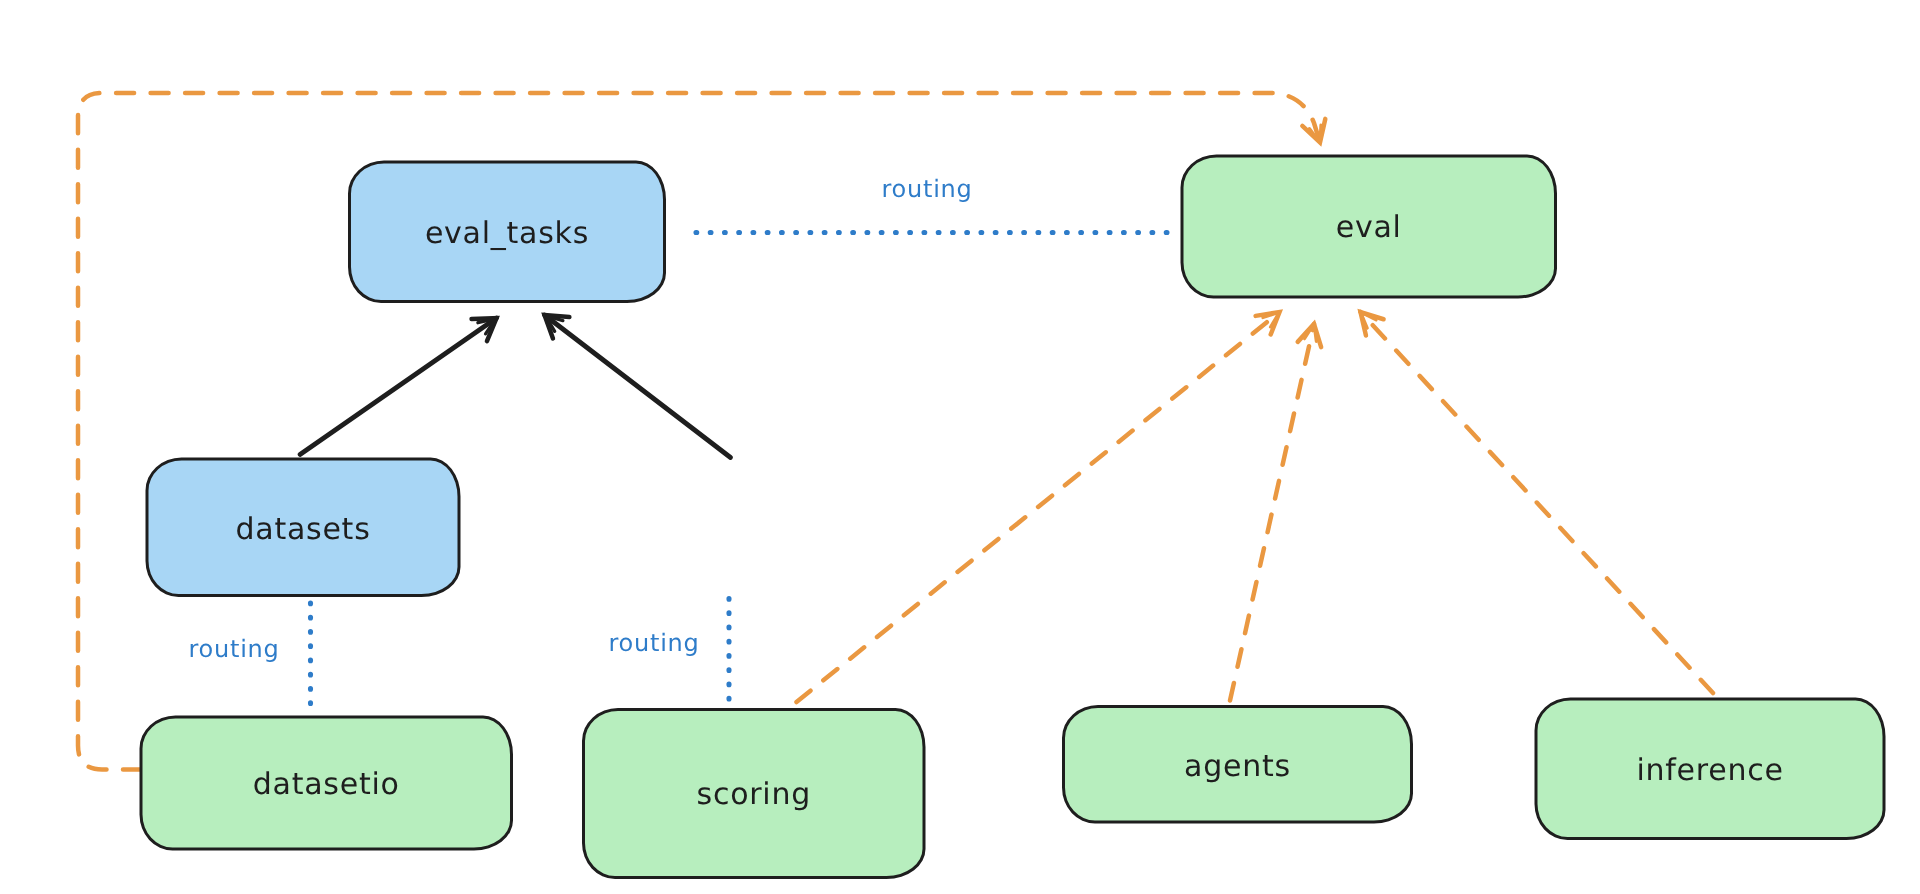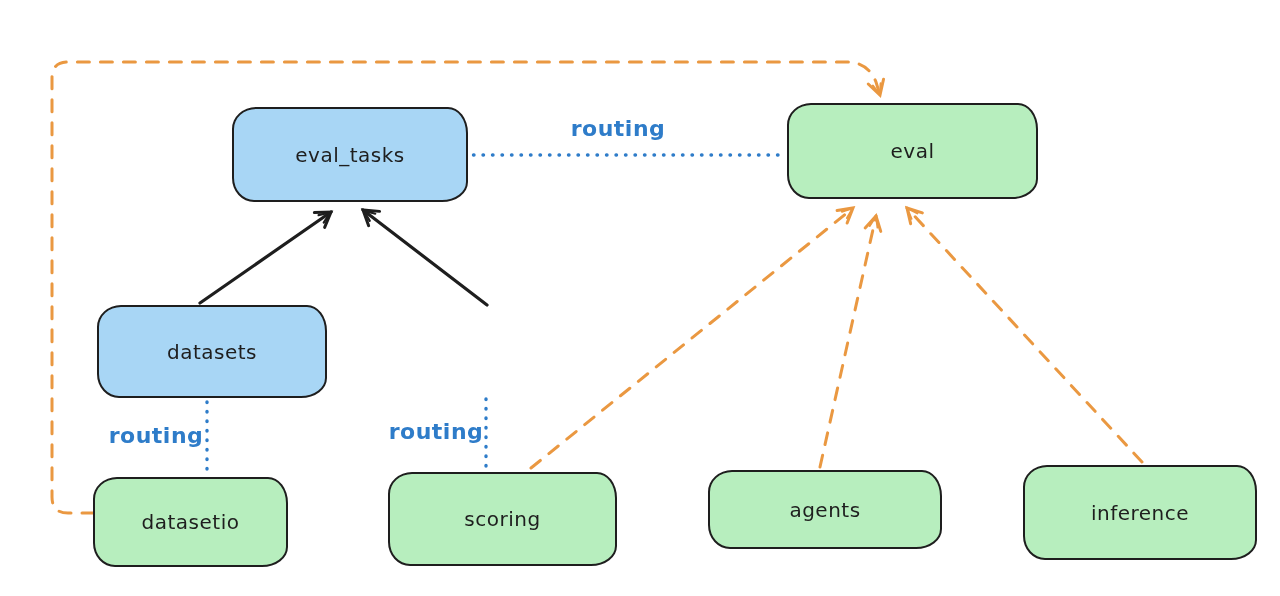--- a/index.html
+++ b/index.html
@@ -23,21 +23,21 @@
     display:flex;align-items:center;justify-content:center;
     border:2.6px solid var(--stroke);
     border-radius:24px 20px 26px 22px / 22px 26px 20px 24px;
     font-size:20px;color:var(--stroke);
     letter-spacing:0.5px;
   }
   .node.blue{background:var(--blue-fill);}
   .node.green{background:var(--green-fill);}
   .edge-label{
     position:absolute;transform:translateX(-50%);
-    color:var(--routing-blue);font-size:22px;font-weight:700;
+    color:var(--routing-blue);font-size:16px;font-weight:400;
     letter-spacing:0.5px;white-space:nowrap;
   }
 </style>
 </head>
 <body>
 
 <div class="canvas">
 
   <svg class="wires" viewBox="0 0 1280 596">
     <defs>
@@ -57,38 +57,38 @@
     <path class="edge-blue-dotted" d="M 464 155 L 783 155"></path>
     <path class="edge-blue-dotted" d="M 207 402 L 207 474"></path>
     <path class="edge-blue-dotted" d="M 486 399 L 486 468"></path>
 
     <path class="edge-orange-dashed" d="M 94 513 L 68 513 Q 52 513 52 497 L 52 78 Q 52 62 68 62 L 850 62 Q 869 64 876 82 L 880 95" marker-end="url(#ah-orange)"></path>
     <path class="edge-orange-dashed" d="M 531 468 L 853 208" marker-end="url(#ah-orange)"></path>
     <path class="edge-orange-dashed" d="M 820 467 L 876 216" marker-end="url(#ah-orange)"></path>
     <path class="edge-orange-dashed" d="M 1142 462 L 907 208" marker-end="url(#ah-orange)"></path>
   </svg>
 
-  <div class="node blue" style="left:232px;top:107px;width:236px;height:95px">
+  <div class="node blue" style="left:232px;top:107px;width:212px;height:95px">
     <span>eval_tasks</span>
   </div>
 
   <div class="node green" style="left:787px;top:103px;width:251px;height:96px">
     <span>eval</span>
   </div>
 
-  <div class="node blue" style="left:97px;top:305px;width:230px;height:93px">
+  <div class="node blue" style="left:97px;top:305px;width:210px;height:93px">
     <span>datasets</span>
   </div>
 
 
-  <div class="node green" style="left:93px;top:477px;width:195px;height:90px">
+  <div class="node green" style="left:93px;top:477px;width:249px;height:90px">
     <span>datasetio</span>
   </div>
 
-  <div class="node green" style="left:388px;top:472px;width:229px;height:94px">
+  <div class="node green" style="left:388px;top:472px;width:229px;height:114px">
     <span>scoring</span>
   </div>
 
   <div class="node green" style="left:708px;top:470px;width:234px;height:79px">
     <span>agents</span>
   </div>
 
   <div class="node green" style="left:1023px;top:465px;width:234px;height:95px">
     <span>inference</span>
   </div>

